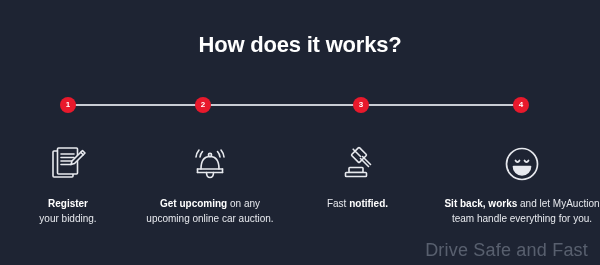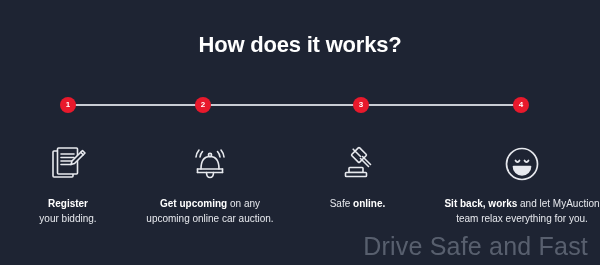--- a/index.html
+++ b/index.html
@@ -104,21 +104,21 @@
     line-height: 15px;
   }
   .caption b { font-weight: bold; color: #ffffff; }
 
   
   .watermark {
     position: absolute;
     right: 12px;
     bottom: 4px;
     color: rgba(170,178,192,0.42);
-    font-size: 25px;
+    font-size: 18px;
     font-weight: normal;
     letter-spacing: 0.2px;
     white-space: nowrap;
   }
 </style>
 </head>
 <body>
 
 <div class="section">
 
@@ -180,37 +180,37 @@
         <svg width="46" height="44" viewBox="0 0 46 44" fill="none" stroke="#e7e9ee" stroke-width="1.6" stroke-linecap="round" stroke-linejoin="round">
           <rect x="18.5" y="7.5" width="11" height="11" rx="1" transform="rotate(45 24 13)" fill="#1e2433"></rect>
           <line x1="18.2" y1="7.2" x2="25.5" y2="14.5"></line>
           <path d="M25.5 16.5 L33.5 24.5"></path>
           <path d="M27.5 14.5 L35.5 22.5"></path>
           <rect x="14" y="25.5" width="14" height="5" rx="0.8" fill="#1e2433"></rect>
           <rect x="10.5" y="30.5" width="21" height="4" rx="0.8" fill="#1e2433"></rect>
         </svg>
       </div>
       <div class="caption">
-        <span>Safe</span>
-        <b>online.</b>
+        <span>Fast</span>
+        <b>notified.</b>
       </div>
     </div>
 
     <div class="col c4">
       <div class="icon-wrap">
         <svg width="46" height="44" viewBox="0 0 46 44" fill="none" stroke="#e7e9ee" stroke-width="1.7" stroke-linecap="round" stroke-linejoin="round">
           <circle cx="23" cy="22" r="15.5"></circle>
           <path d="M16.5 18.5 C17.6 20.6 19.4 20.6 20.5 18.5"></path>
           <path d="M25.5 18.5 C26.6 20.6 28.4 20.6 29.5 18.5"></path>
           <path d="M14.5 24.5 L31.5 24.5 A 8.5 8.5 0 0 1 14.5 24.5 Z" fill="#e7e9ee" stroke="#e7e9ee"></path>
         </svg>
       </div>
       <div class="caption">
         <b>Sit back, works</b>
-        <span>and let MyAuction team relax everything for you.</span>
+        <span>and let MyAuction team handle everything for you.</span>
       </div>
     </div>
 
   </div>
 
   <div class="watermark">Drive Safe and Fast</div>
 
 </div>
 
 </body></html>

